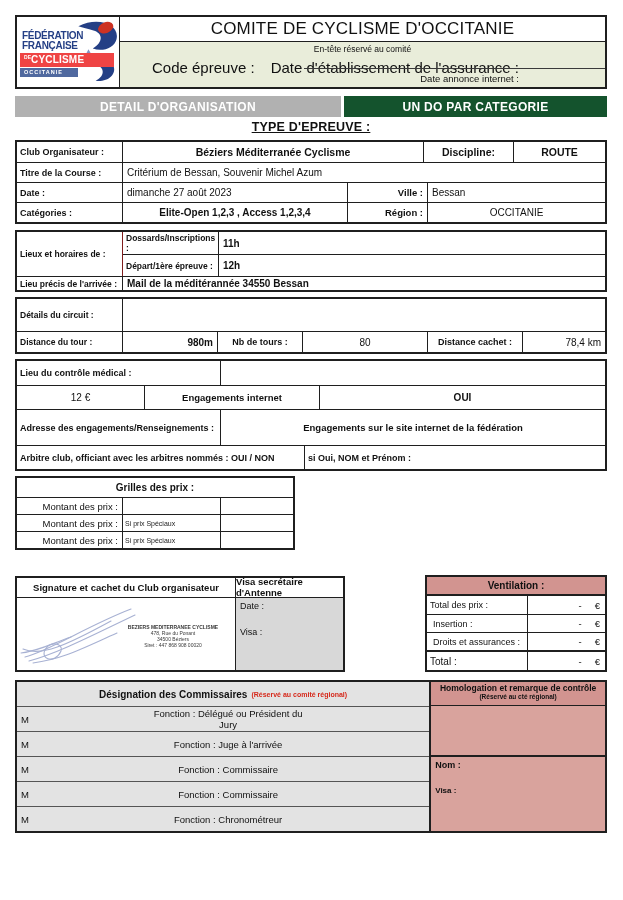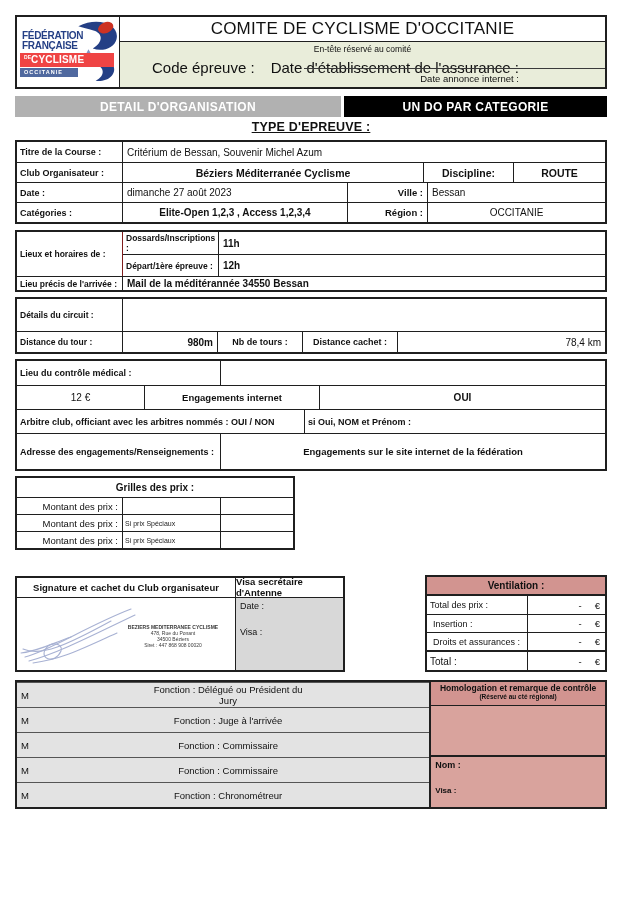--- a/index.html
+++ b/index.html
@@ -21,21 +21,21 @@
   .hdr-sub { text-align:center; padding-top:2px; font-size:8.5px; }
   .hdr-line2 { position:absolute; top:17px; left:0; right:0; display:flex; justify-content:space-between; font-size:15px; }
   .hdr-code { margin-left:32px; }
   .hdr-assur { margin-right:86px; }
   .hdr-annonce { position:absolute; left:38%; right:0; bottom:0; height:19px; border-top:1px solid #3a3a3a; text-align:right; padding:4px 86px 0 0; font-size:9.5px; }
 
   
   .bars { display:flex; margin-top:7px; height:21px; }
   .bar { color:#fff; font-weight:bold; font-size:12px; display:flex; align-items:center; justify-content:center; letter-spacing:0.3px; }
   .bar-gray { width:326px; background:#b1b1b1; }
-  .bar-red { flex:1; margin-left:3px; background:#000000; }
+  .bar-red { flex:1; margin-left:3px; background:#14532d; }
   .type-title { margin-top:3px; text-align:center; font-size:12.5px; font-weight:bold; text-decoration:underline; letter-spacing:0.2px; }
 
   
   .tbl { border:2px solid #1f1f1f; background:#fff; }
   .tr { display:flex; border-top:1px solid #1f1f1f; }
   .tr:first-child { border-top:none; }
   .td { border-left:1px solid #1f1f1f; display:flex; align-items:center; overflow:hidden; }
   .td:first-child { border-left:none; }
   .lb { font-weight:bold; font-size:9px; padding-left:3px; }
   .lb85 { font-weight:bold; font-size:8.5px; padding-left:3px; }
@@ -128,28 +128,28 @@
   </div>
 
   <div class="bars">
     <div class="bar bar-gray">DETAIL D'ORGANISATION</div>
     <div class="bar bar-red">UN DO PAR CATEGORIE</div>
   </div>
   <div class="type-title">TYPE D'EPREUVE :</div>
 
   <div class="tbl t1">
     <div class="tr">
-      <div class="td lb" style="width:105px">Titre de la Course :</div>
-      <div class="td val f1">Critérium de Bessan, Souvenir Michel Azum</div>
-    </div>
-    <div class="tr">
       <div class="td lb" style="width:105px">Club Organisateur :</div>
       <div class="td val c b f1" style="font-size:10.5px">Béziers Méditerranée Cyclisme</div>
       <div class="td val c b" style="width:90px;font-size:10.5px">Discipline:</div>
       <div class="td val c b" style="width:92px;font-size:10.5px">ROUTE</div>
+    </div>
+    <div class="tr">
+      <div class="td lb" style="width:105px">Titre de la Course :</div>
+      <div class="td val f1">Critérium de Bessan, Souvenir Michel Azum</div>
     </div>
     <div class="tr">
       <div class="td lb" style="width:105px">Date :</div>
       <div class="td val" style="width:225px">dimanche 27 août 2023</div>
       <div class="td lb r" style="width:80px;font-size:9.5px">Ville :</div>
       <div class="td val f1">Bessan</div>
     </div>
     <div class="tr">
       <div class="td lb" style="width:105px">Catégories :</div>
       <div class="td val c b" style="width:225px">Elite-Open 1,2,3 , Access 1,2,3,4</div>
@@ -180,42 +180,43 @@
 
   <div class="tbl t3">
     <div class="tr" style="height:32px">
       <div class="td lb85" style="width:105px">Détails du circuit :</div>
       <div class="td f1"></div>
     </div>
     <div class="tr" style="height:21px">
       <div class="td lb85" style="width:105px">Distance du tour :</div>
       <div class="td val b r" style="width:95px">980m</div>
       <div class="td lb c" style="width:85px">Nb de tours :</div>
+      <div class="td val c" style="width:125px">80</div>
       <div class="td lb c" style="width:95px">Distance cachet :</div>
       <div class="td val r f1">78,4 km</div>
     </div>
   </div>
 
   <div class="tbl t4">
     <div class="tr" style="height:24px">
       <div class="td lb" style="width:203px">Lieu du contrôle médical :</div>
       <div class="td f1"></div>
     </div>
     <div class="tr" style="height:24px">
       <div class="td val c" style="width:127px">12 €</div>
       <div class="td lb c" style="width:175px;font-size:9.5px">Engagements internet</div>
       <div class="td val c b f1">OUI</div>
     </div>
+    <div class="tr" style="height:36px">
+      <div class="td lb" style="width:203px">Adresse des engagements/Renseignements :</div>
+      <div class="td lb c f1" style="font-size:9.5px">Engagements sur le site internet de la fédération</div>
+    </div>
     <div class="tr" style="height:24px">
       <div class="td lb" style="width:287px">Arbitre club, officiant avec les arbitres nommés : OUI / NON</div>
       <div class="td lb f1">si Oui, NOM et Prénom :</div>
-    </div>
-    <div class="tr" style="height:36px">
-      <div class="td lb" style="width:203px">Adresse des engagements/Renseignements :</div>
-      <div class="td lb c f1" style="font-size:9.5px">Engagements sur le site internet de la fédération</div>
     </div>
   </div>
 
   <div class="tbl t5">
     <div class="hd">Grilles des prix :</div>
     <div class="tr" style="border-top:1px solid #1f1f1f">
       <div class="td r" style="width:105px;font-size:9.5px">Montant des prix :</div>
       <div class="td note" style="width:98px"></div>
       <div class="td f1"></div>
     </div>
@@ -291,20 +292,24 @@
         <div class="vval">
             <span>-</span>
             <span class="euro">€</span>
           </div>
       </div>
     </div>
   </div>
 
   <div class="tbl t8">
     <div class="t8-left">
+      <div class="t8-head">
+        <span class="ttl">Désignation des Commissaires</span>
+        <span class="nt">(Réservé au comité régional)</span>
+      </div>
       <div class="t8-row">
         <span class="m">M</span>
         <span class="fonc">Fonction : Délégué ou Président du Jury</span>
       </div>
       <div class="t8-row">
         <span class="m">M</span>
         <span class="fonc">Fonction : Juge à l'arrivée</span>
       </div>
       <div class="t8-row">
         <span class="m">M</span>

